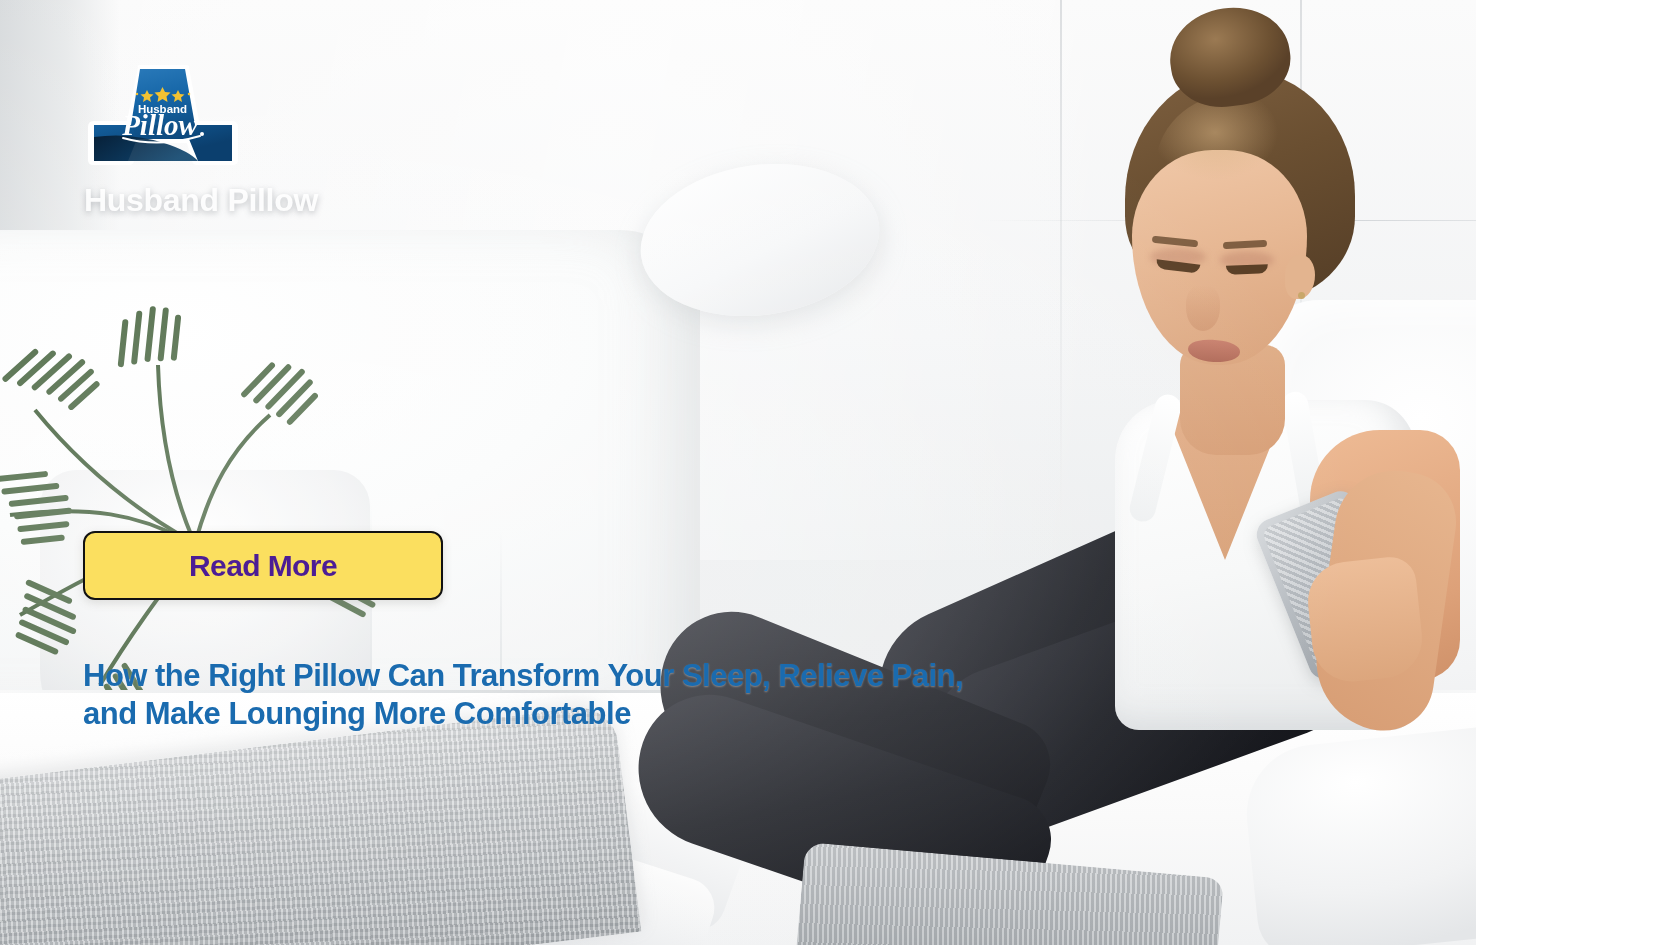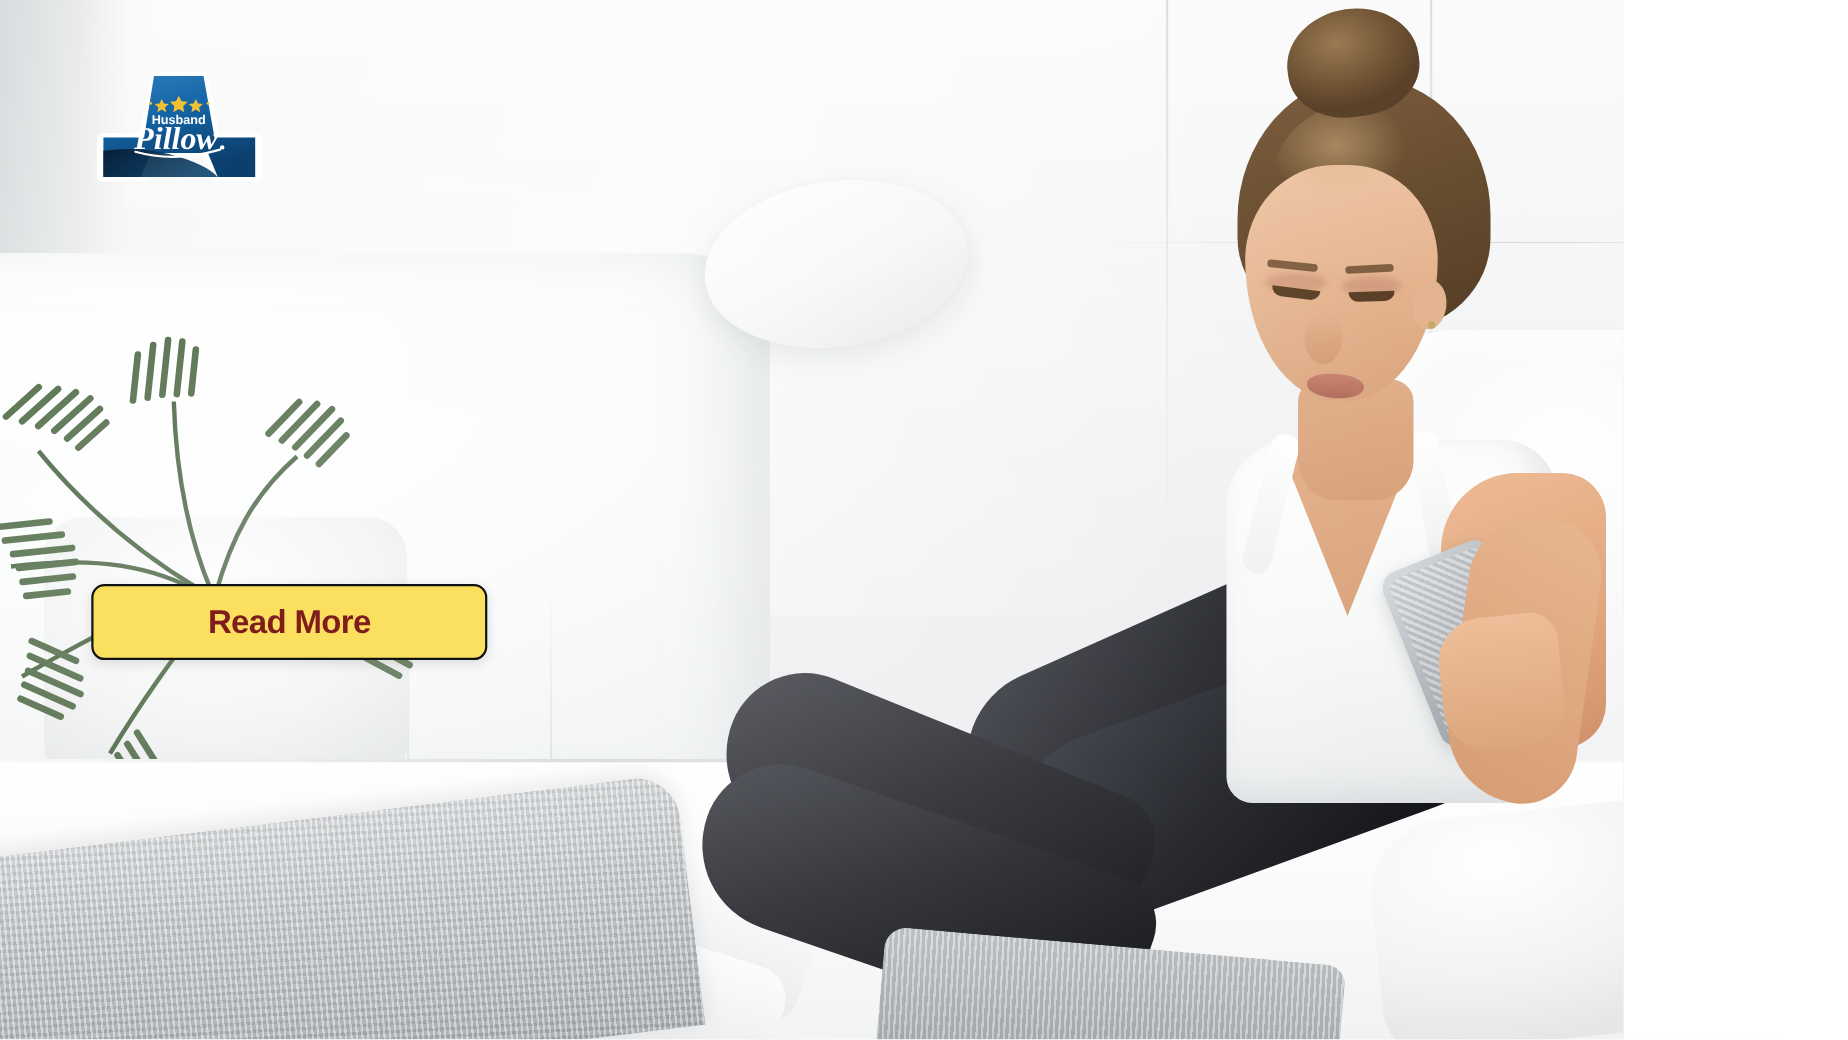--- a/index.html
+++ b/index.html
@@ -374,21 +374,21 @@
     border-radius: 12px;
     box-sizing: border-box;
     cursor: pointer;
     box-shadow: 0 3px 10px rgba(100,100,90,.18);
   }
   .cta-label {
     font-family: "Liberation Sans", sans-serif;
     font-weight: 700;
     font-size: 30px;
     letter-spacing: -0.6px;
-    color: #7f1d1d;
+    color: #4c1d95;
   }
 
   .subhead {
     position: absolute;
     left: 83px;
     top: 657px;
     width: 905px;
     margin: 0;
     color: #1A6BAF;
     font-family: "Liberation Sans", sans-serif;
@@ -559,22 +559,24 @@
           <circle cx="106" cy="64" r="2.5"></circle>
             <circle cx="210" cy="64" r="2.5"></circle>
         </g>
         <text x="157" y="101" text-anchor="middle" fill="#ffffff" font-family="Liberation Sans, sans-serif" font-size="23" font-weight="bold">Husband</text>
         <g>
           <text x="152" y="146" text-anchor="middle" fill="#ffffff" font-family="Liberation Serif, serif" font-size="58" font-style="italic" font-weight="bold">Pillow</text>
           <path d="M78 152 Q150 172 232 148" stroke="#ffffff" stroke-width="4" fill="none" stroke-linecap="round"></path>
           <circle cx="236" cy="144" r="4" fill="#ffffff"></circle>
         </g>
       </svg>
+      <div class="brand-name">Husband Pillow</div>
     </div>
 
 
     <div class="cta">
       <span class="cta-label">Read More</span>
     </div>
 
+    <p class="subhead">How the Right Pillow Can Transform Your Sleep, Relieve Pain, and Make Lounging More Comfortable</p>
 
   </div>
 </div>
 
 </body></html>

